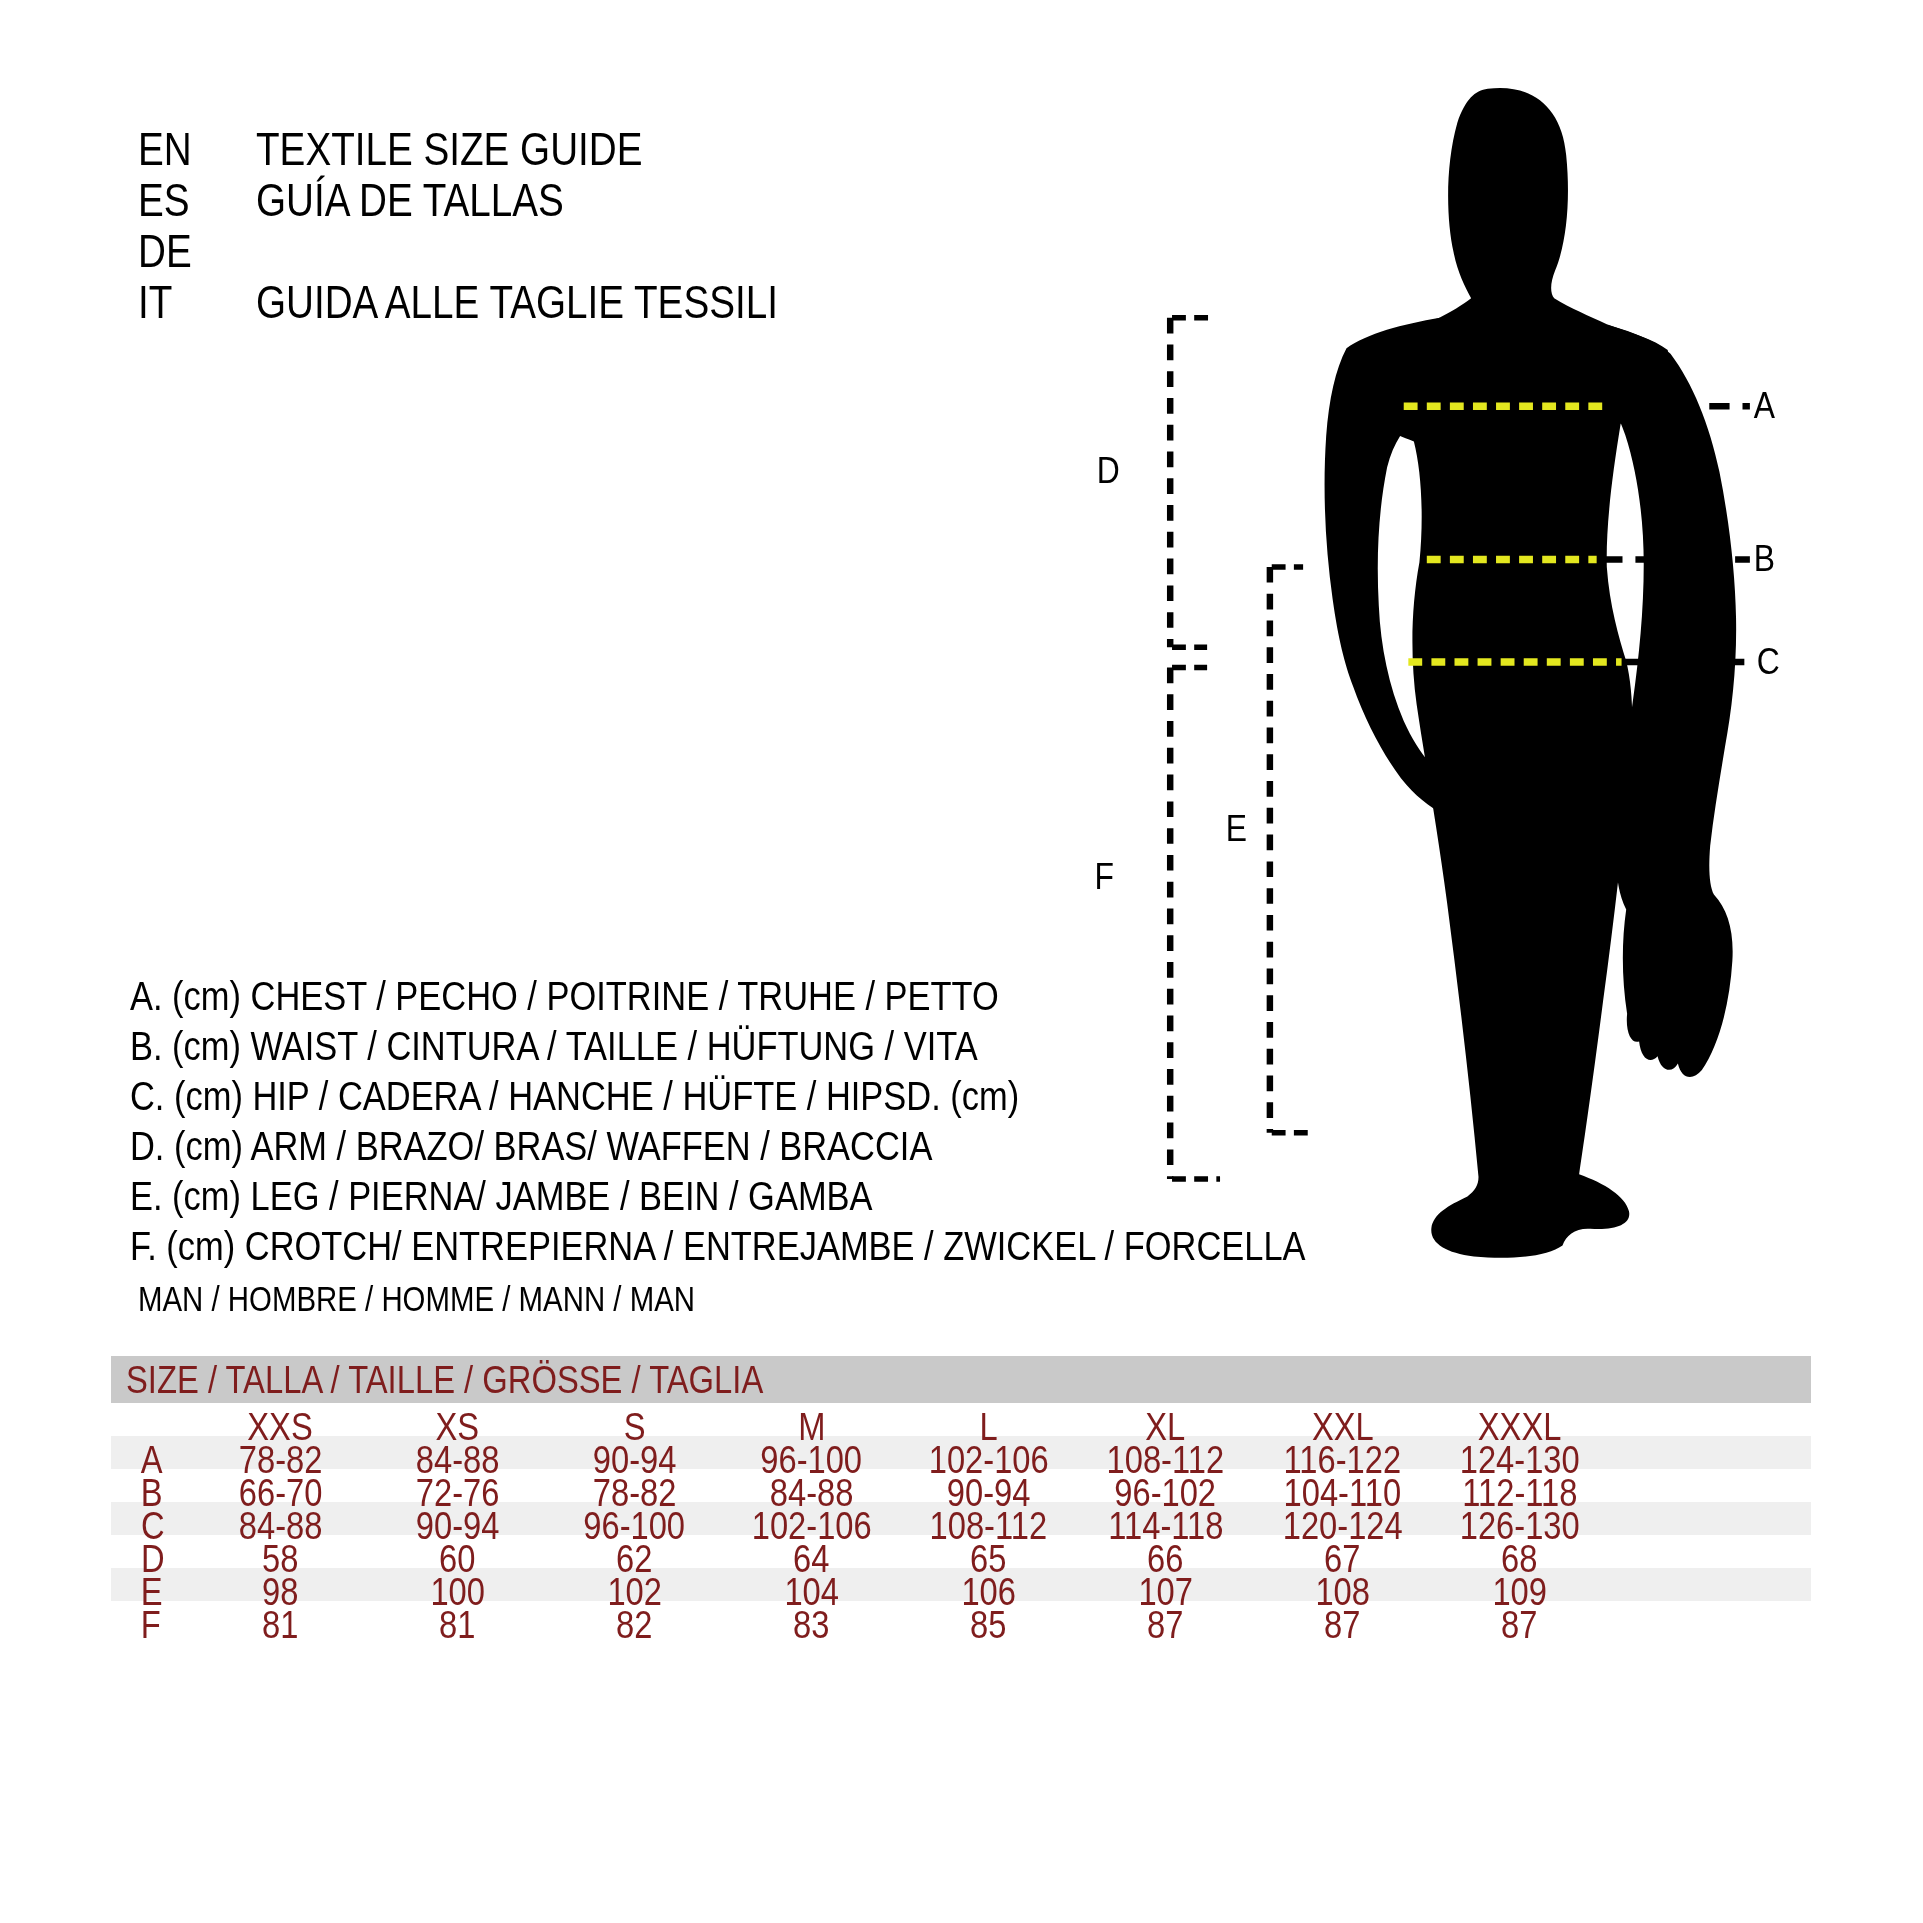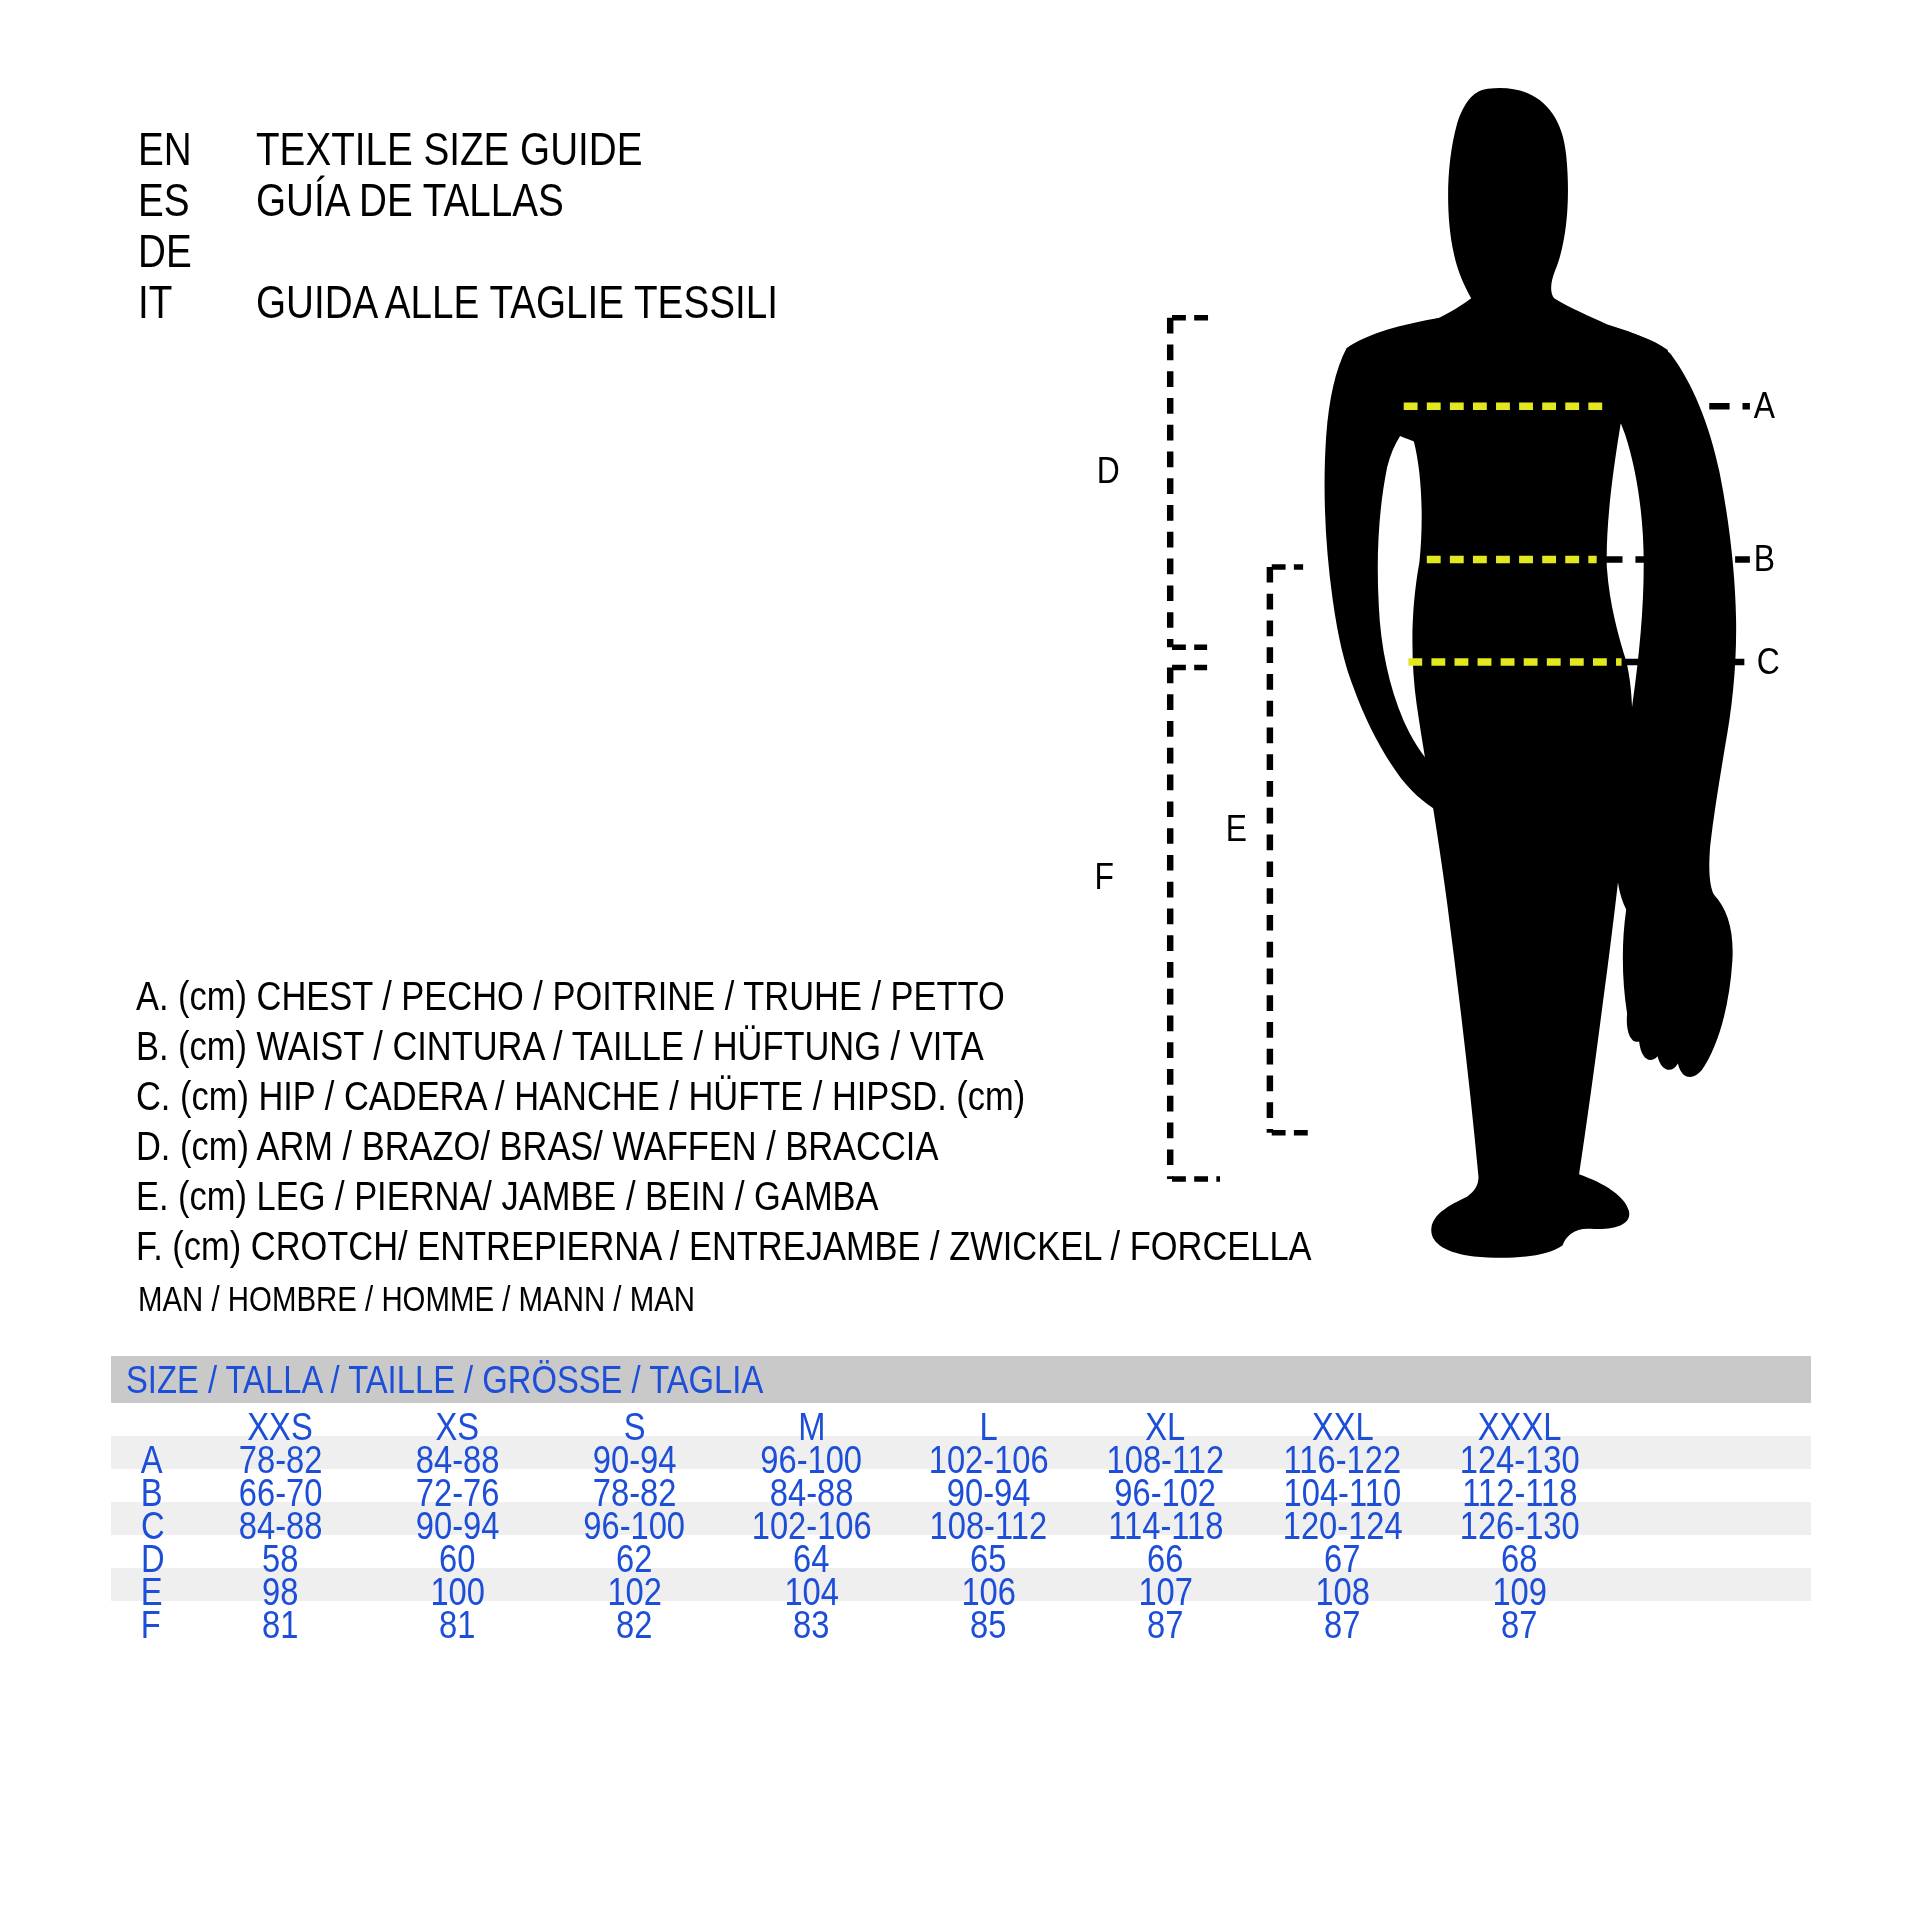--- a/index.html
+++ b/index.html
@@ -12,27 +12,27 @@
   
   .langs{position:absolute;left:138px;top:124px;text-decoration:underline;}
   .lang-row{display:flex;height:51px;line-height:51px;font-size:46px;}
   .lang-code{width:118px;}
 
   
   .figure-svg{position:absolute;left:1052px;top:74px;width:877px;height:1200px;}
   .marker{position:absolute;font-size:37px;line-height:48px;color:#000;}
 
   
-  .legend{position:absolute;left:136px;top:971px;}
+  .legend{position:absolute;left:130px;top:971px;}
   .legend-line{height:50px;line-height:50px;font-size:41px;}
 
   .gender{position:absolute;left:138px;top:1274px;height:50px;line-height:50px;font-size:35px;}
 
   
-  .tbl{position:absolute;left:111px;top:1356px;width:1700px;font-size:38px;color:#1d4ed8;}
+  .tbl{position:absolute;left:111px;top:1356px;width:1700px;font-size:38px;color:#7f1d1d;}
   .tbl-header{height:47px;line-height:47px;background:#c9c9c9;padding-left:14.8px;font-size:39px;}
   .trow{display:grid;grid-template-columns:81px repeat(8,177px) 1fr;height:33px;line-height:49px;}
   .trow.shade{background:#efefef;}
   .trow .rl{padding-left:28px;text-align:left;}
   .trow .c{text-align:center;}
 </style>
 </head>
 <body>
 
 <div class="page">

